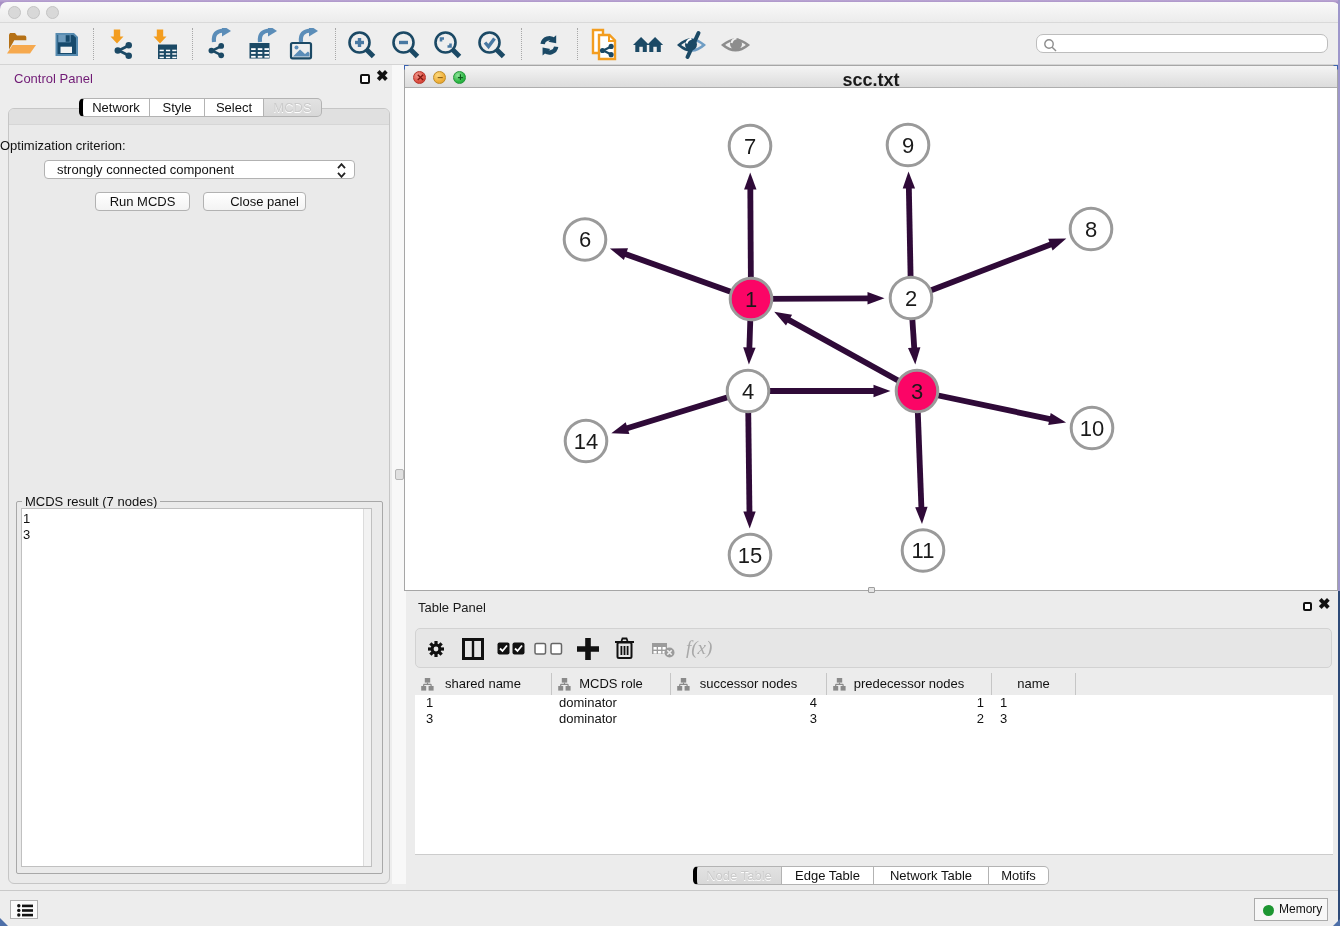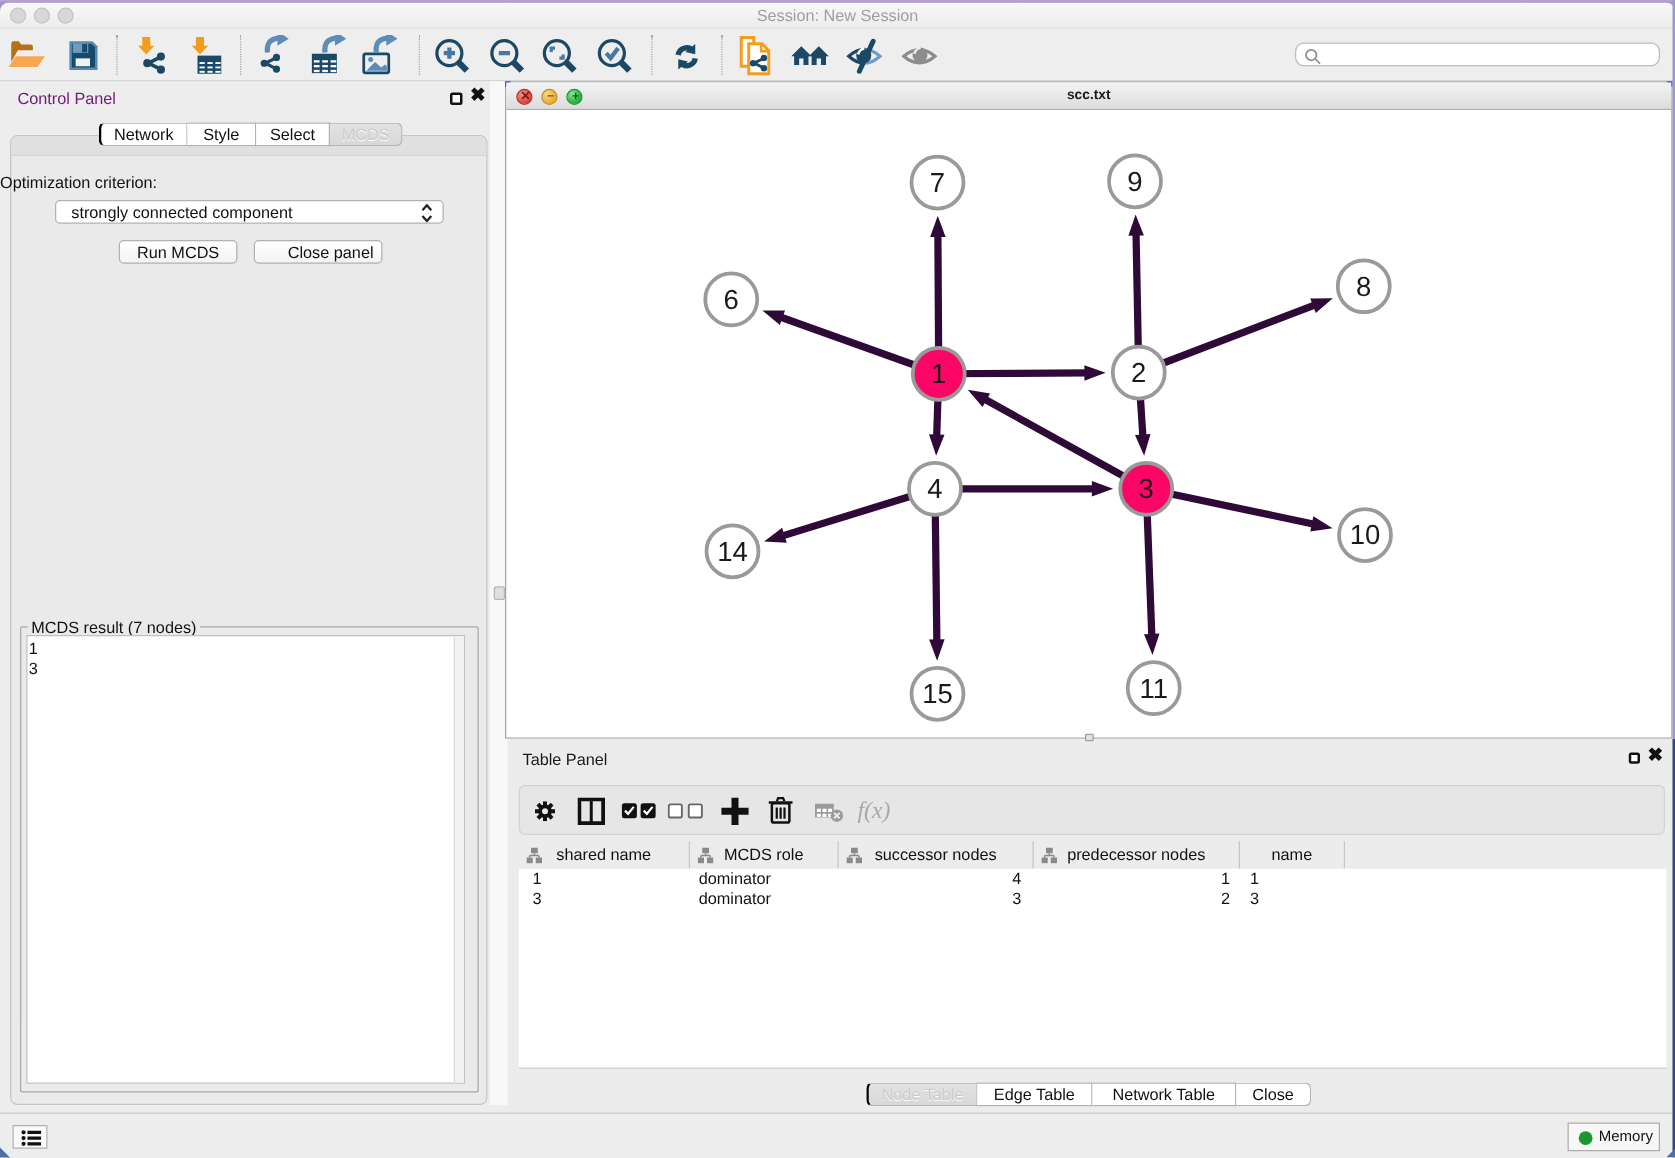--- a/index.html
+++ b/index.html
@@ -22,21 +22,21 @@
 #search svg { position:absolute; left:6px; top:3px; }
 
 
 #cp-title { left:14px; top:71px; font-size:13px; color:#701a75; }
 #cp-max { left:360px; top:74px; width:10px; height:10px; border:2px solid #111; border-radius:2px; background:#fff; }
 #cp-close { left:376px; top:67px; font-size:15px; font-weight:bold; color:#111; }
 #cp-panel { left:8px; top:108px; width:382px; height:776px; background:#eaeaea; border:1px solid #c6c6c6; border-radius:6px; }
 #cp-panel .band { position:absolute; left:0; top:0; width:100%; height:16px; background:#e0e0e0; border-bottom:1px solid #d6d6d6; border-radius:5px 5px 0 0; }
 .tabbar { position:absolute; display:flex; font-size:13px; }
 .tabbar .tab { background:#fff; border:1px solid #b3b3b3; border-left:none; padding:0 0; display:flex; align-items:center; justify-content:center; color:#111; }
-.tabbar .tab.first { border-left:2px solid #000000; border-radius:5px 0 0 5px; }
+.tabbar .tab.first { border-left:4px solid #000000; border-radius:5px 0 0 5px; }
 .tabbar .tab.last { border-radius:0 5px 5px 0; }
 .tabbar .tab.sel { background:linear-gradient(#e2e2e2,#d8d8d8); color:#cbcbcb; text-shadow:0 1px 0 #fff; }
 #cp-tabs { left:79px; top:98px; height:19px; }
 #opt-label { left:0; top:138px; width:398px; text-align:left; font-size:13px; color:#111; }
 #opt-select { left:44px; top:160px; width:311px; height:19px; background:#fff; border:1px solid #b2b2b2; border-radius:4px; font-size:13px; color:#111; line-height:17px; padding-left:12px; }
 #opt-select .chev { position:absolute; right:7px; top:2px; font-size:11px; color:#333; letter-spacing:0; }
 .btn { position:absolute; height:19px; background:linear-gradient(#ffffff,#f3f3f3); border:1px solid #b2b2b2; border-radius:4px; font-size:13px; color:#111; text-align:center; line-height:17px; }
 #btn-run { left:95px; top:192px; width:95px; }
 #btn-close { left:203px; top:192px; width:103px;padding-left:20px; }
 #fieldset { left:16px; top:501px; width:367px; height:373px; border:1px solid #a8a8a8; border-radius:2px; }
@@ -45,21 +45,21 @@
 #fieldset-sb { left:363px; top:509px; width:8px; height:357px; background:#f2f2f2; border-left:1px solid #dcdcdc; }
 
 
 #vsplit { left:392px; top:65px; width:16px; height:819px; background:#f8f8f8; }
 #vsplit .grip { position:absolute; left:3px; top:404px; width:9px; height:11px; background:#e0e0e0; border:1px solid #b5b5b5; border-radius:2px; }
 
 
 #netwin { left:404px; top:65px; width:934px; height:526px; background:#fff; border:1px solid #a6a6a6; }
 #netwin .bluecorner { position:absolute; width:0; height:0; top:-1px; }
 #net-titlebar { position:absolute; left:0; top:0; width:100%; height:22px; background:linear-gradient(#f4f4f4,#dcdcdc); border-bottom:1px solid #aeaeae; }
-#net-title { position:absolute; top:4px; width:100%; text-align:center; font-size:11px; font-weight:bold; color:#1a1a1a; }
+#net-title { position:absolute; top:4px; width:100%; text-align:center; font-size:18px; font-weight:bold; color:#1a1a1a; }
 .tl { position:absolute; top:4.5px; width:13px; height:13px; border-radius:50%; }
 .tl span { position:absolute; left:0; top:-1px; width:13px; text-align:center; font-size:10px; font-weight:bold; line-height:14px; }
 
 
 #tp { left:406px; top:591px; width:934px; height:299px; background:#ececec; }
 #tp-title { position:absolute; left:12px; top:9px; font-size:13px; color:#1a1a1a; }
 #tp-max { position:absolute; left:897px; top:11px; width:9px; height:9px; border:2px solid #111; border-radius:2px; background:#fff; }
 #tp-close { position:absolute; left:912px; top:4px; font-size:15px; font-weight:bold; color:#111; }
 #tp-toolbar { position:absolute; left:9px; top:37px; width:917px; height:40px; background:#e6e6e6; border:1px solid #d2d2d2; border-radius:5px; }
 #tp-header { position:absolute; left:9px; top:81px; height:22px; background:#f5f5f5; border-top:1px solid #a8a8a8; border-bottom:1px solid #c6c6c6; font-size:13px; color:#111; }
@@ -80,21 +80,20 @@
 </style>
 </head>
 <body>
 <div class="abs" id="topedge"></div>
 <div class="abs pcorn" style="left:0;"></div>
 <div class="abs pcorn" style="left:1331px;"></div>
 <div class="abs" id="titlebar">
   <div class="dot" style="left:8px;"></div>
   <div class="dot" style="left:27px;"></div>
   <div class="dot" style="left:46px;"></div>
-  <div id="title-text">Session: New Session</div>
 </div>
 <div class="abs" id="toolbar">
   <svg class="ticon" style="left:6px;top:6px;" width="33" height="33" viewBox="0 0 33 33">
       <path d="M3 5.8 L4 4 L9 4 L11 6.5 L18.5 6.5 Q20.3 6.5 20.3 8.2 L20.3 11.2 L8.3 11.2 L3 20.5 Z" fill="#b57116"></path>
       <path d="M6.5 16 L30 16 L24 24.5 L1 24.5 Z" fill="#f6a94e"></path>
     </svg>
     <svg class="ticon" style="left:50px;top:6px;" width="33" height="33" viewBox="0 0 33 33">
       <path d="M5.5 4 L24 4 L28 8 L28 27 L5.5 27 Z" fill="#578bb0"></path>
       <path d="M7.5 6 L23.2 6 L26 8.8 L26 25 L7.5 25 Z" fill="#174a6c"></path>
       <rect x="8.2" y="5.7" width="12.4" height="7.6" fill="#6f9cbd"></rect>
@@ -435,21 +434,21 @@
       <div class="cell" style="left:144px;top:16px;">dominator</div>
       <div class="cell" style="left:256px;top:16px;width:146px;text-align:right;">3</div>
       <div class="cell" style="left:412px;top:16px;width:157px;text-align:right;">2</div>
       <div class="cell" style="left:585px;top:16px;">3</div>
   </div>
 </div>
 <div class="abs tabbar" id="tp-tabs">
   <div class="tab first sel" style="width:89px;">Node Table</div>
   <div class="tab" style="width:92px;">Edge Table</div>
   <div class="tab" style="width:115px;">Network Table</div>
-  <div class="tab last" style="width:60px;">Close</div>
+  <div class="tab last" style="width:60px;">Motifs</div>
 </div>
 
 <div class="abs" id="statusbar">
   <div id="sb-btn">
     <svg width="16" height="13" viewBox="0 0 16 13" style="position:absolute;left:6px;top:3px;">
       <circle cx="1.8" cy="1.8" r="1.7" fill="#111"></circle>
         <rect x="5" y="0.6" width="11" height="2.6" fill="#111"></rect>
       <circle cx="1.8" cy="6.4" r="1.7" fill="#111"></circle>
         <rect x="5" y="5.2" width="11" height="2.6" fill="#111"></rect>
       <circle cx="1.8" cy="11" r="1.7" fill="#111"></circle>

